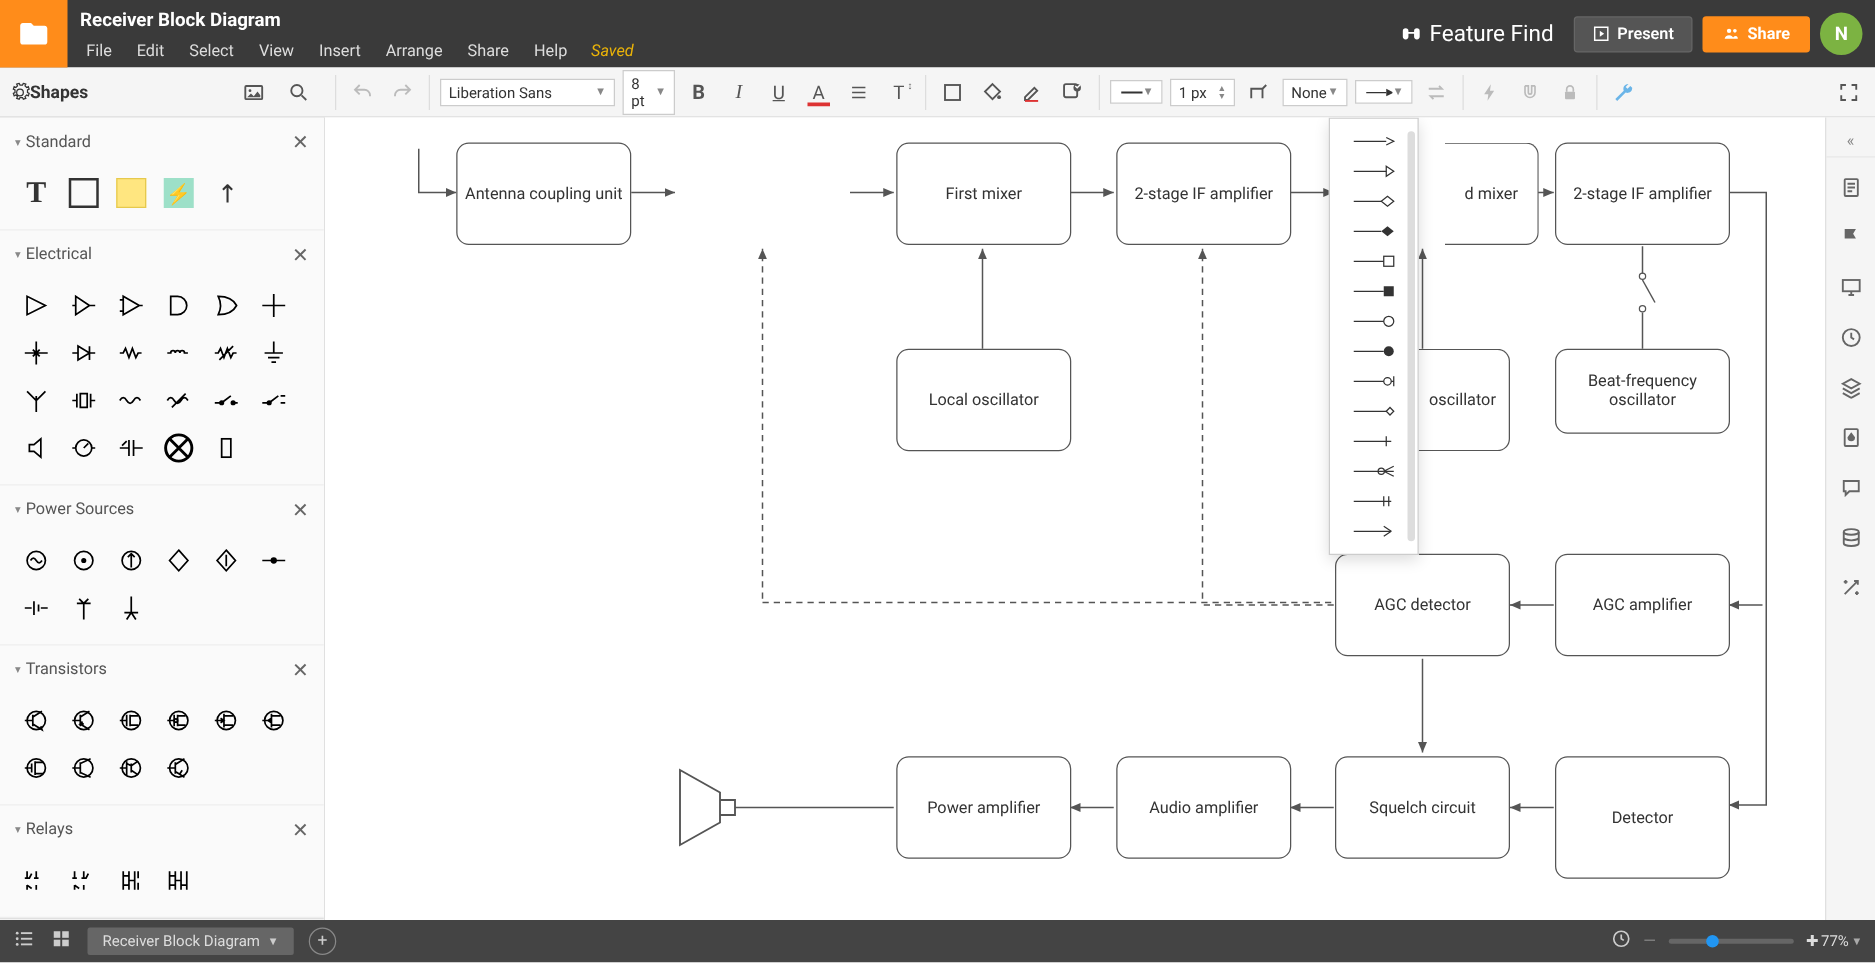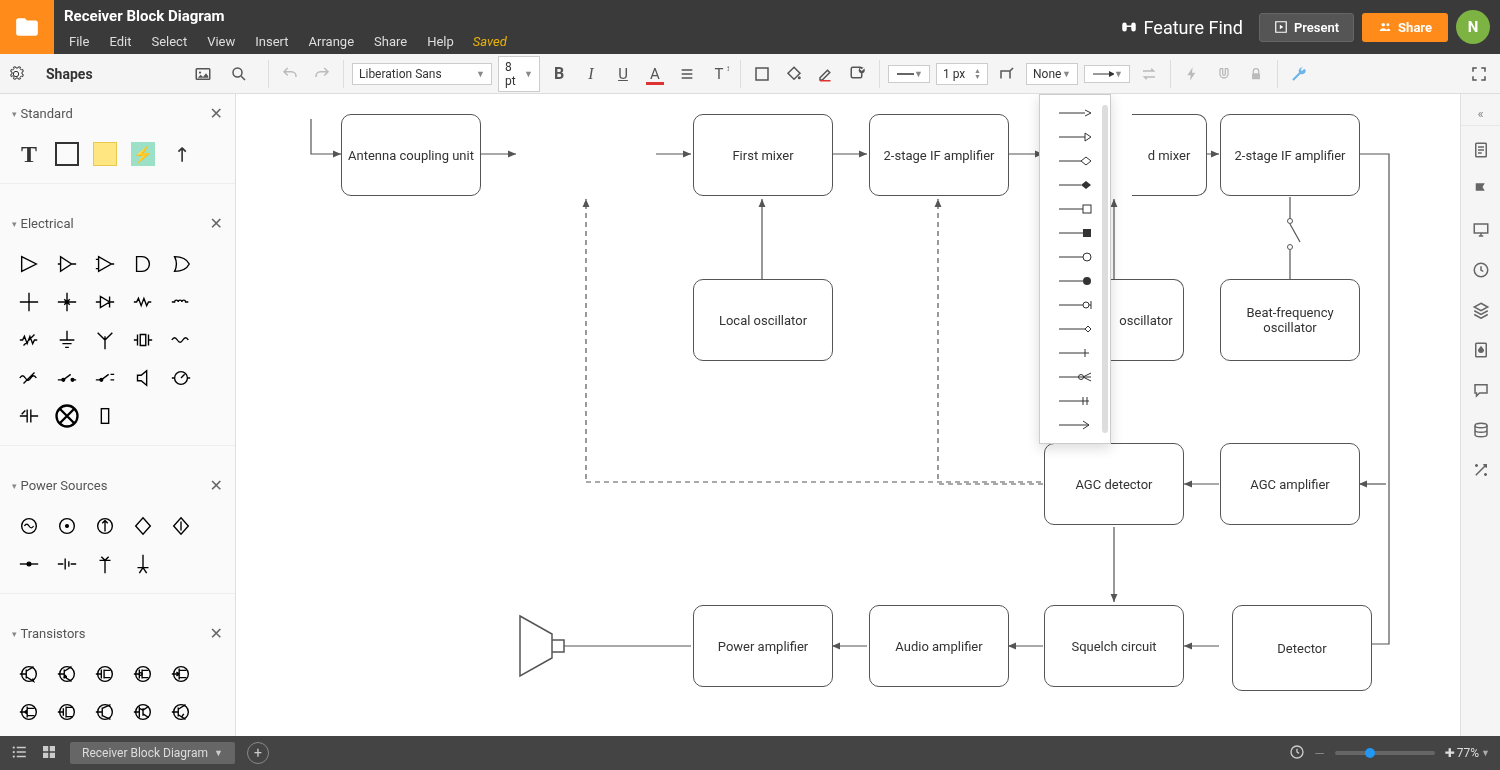--- a/index.html
+++ b/index.html
@@ -17,36 +17,36 @@
 .saved-label { color:#eab308; font-style:italic; padding-left:8px; }
 .header-right { display:flex; align-items:center; height:54px; gap:8px; padding-right:10px; }
 .feature-find { display:flex; align-items:center; gap:6px; color:#fff; font-size:18px; cursor:pointer; padding:0 8px; }
 .btn-present { background:#555; border:1px solid #666; color:#fff; padding:6px 14px; border-radius:3px; display:flex; align-items:center; gap:6px; font-size:13px; cursor:pointer; font-weight:600; }
 .btn-share { background:#ff8c1a; border:none; color:#fff; padding:7px 16px; border-radius:3px; display:flex; align-items:center; gap:6px; font-size:13px; font-weight:700; cursor:pointer; }
 .avatar { width:34px; height:34px; border-radius:50%; background:#7cb342; color:#fff; display:flex; align-items:center; justify-content:center; font-weight:700; font-size:15px; }
 
 
 .toolbar { height:40px; background:#f5f5f5; border-bottom:1px solid #ddd; display:flex; align-items:center; padding:0 8px; }
 .tb-left { width:252px; display:flex; align-items:center; justify-content:space-between; }
-.shapes-label { display:flex; align-items:center; gap:22px; font-weight:700; font-size:14px; }
+.shapes-label { display:flex; align-items:center; gap:0; font-weight:700; font-size:14px; }
 .tb-icons { display:flex; gap:10px; padding-right:8px; }
 .tb-divider { width:1px; height:28px; background:#ddd; margin:0 8px; }
 .tb-group { display:flex; align-items:center; gap:6px; }
 .tb-btn { width:26px; height:26px; display:flex; align-items:center; justify-content:center; cursor:pointer; color:#555; border-radius:2px; }
 .tb-select { border:1px solid #ccc; background:#fff; padding:3px 6px; font-size:12px; display:flex; align-items:center; justify-content:space-between; cursor:pointer; }
 .font-select { width:140px; }
 .size-select { width:42px; }
 .line-select { width:42px; background:#fff; }
 .none-select { width:52px; }
 .tb-right { margin-left:auto; display:flex; align-items:center; gap:8px; }
 .expand-icon { cursor:pointer; }
 
 
 .main { display:flex; height:calc(100% - 54px - 40px - 34px); }
-.sidebar { width:236px; background:#fafafa; border-right:1px solid #e0e0e0; overflow-y:auto; position:relative; display:flex; flex-direction:column;gap:20px; }
+.sidebar { width:260px; background:#fafafa; border-right:1px solid #e0e0e0; overflow-y:auto; position:relative; display:flex; flex-direction:column; }
 .side-section { border-bottom:1px solid #eee; }
 .side-header { display:flex; align-items:center; justify-content:space-between; padding:10px 12px; cursor:pointer; }
 .side-title { font-size:13px; color:#555; display:flex; align-items:center; gap:4px; }
 .side-title::before { content:"▾"; font-size:9px; color:#888; }
 .side-close { color:#666; cursor:pointer; font-size:16px; }
 .shape-grid { display:flex; flex-wrap:wrap; gap:8px; padding:6px 14px 14px; }
 .shape-cell { width:30px; height:30px; display:flex; align-items:center; justify-content:center; cursor:pointer; }
 .shape-cell svg { width:22px; height:22px; }
 .shape-cell.big svg { width:28px; height:28px; }
 .text-shape { font-size:24px; font-weight:700; font-family:Georgia,serif; }
@@ -674,41 +674,41 @@
     <div class="block" style="left:984px;top:20px;width:140px;height:82px;">
         <span>2-stage IF amplifier</span>
       </div>
 
     <div class="block" style="left:457px;top:185px;width:140px;height:82px;">
         <span>Local oscillator</span>
       </div>
     <div class="block" style="left:873px;top:185px;width:75px;height:82px;border-left:none;border-radius:0 10px 10px 0;">
         <span>oscillator</span>
       </div>
-    <div class="block" style="left:984px;top:185px;width:140px;height:82px;">
+    <div class="block" style="left:984px;top:185px;width:140px;height:68px;">
         <span>Beat-frequency oscillator</span>
       </div>
 
     <div class="block" style="left:808px;top:349px;width:140px;height:82px;">
         <span>AGC detector</span>
       </div>
     <div class="block" style="left:984px;top:349px;width:140px;height:82px;">
         <span>AGC amplifier</span>
       </div>
 
     <div class="block" style="left:457px;top:511px;width:140px;height:82px;">
         <span>Power amplifier</span>
       </div>
     <div class="block" style="left:633px;top:511px;width:140px;height:82px;">
         <span>Audio amplifier</span>
       </div>
     <div class="block" style="left:808px;top:511px;width:140px;height:82px;">
         <span>Squelch circuit</span>
       </div>
-    <div class="block" style="left:984px;top:511px;width:140px;height:86px;margin-left:12px;">
+    <div class="block" style="left:984px;top:511px;width:140px;height:98px;">
         <span>Detector</span>
       </div>
 
     <div class="dropdown-panel" style="left:803px;top:0;">
       <div class="dd-scroll"></div>
       <div class="dd-item">
           <svg>
             <line x1="4" y1="7" x2="30" y2="7" stroke="#333"></line>
             <path d="M30 4l6 3-6 3" fill="none" stroke="#333"></path>
           </svg>

